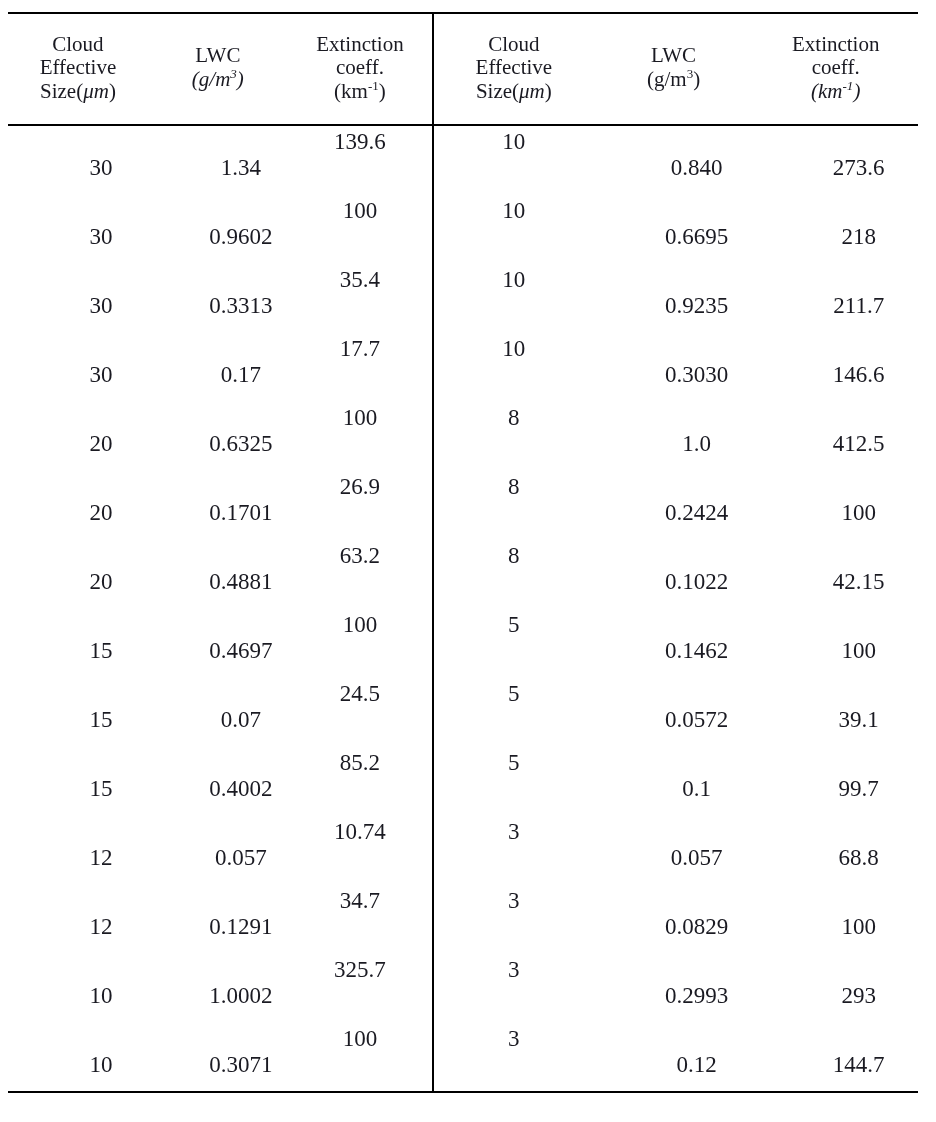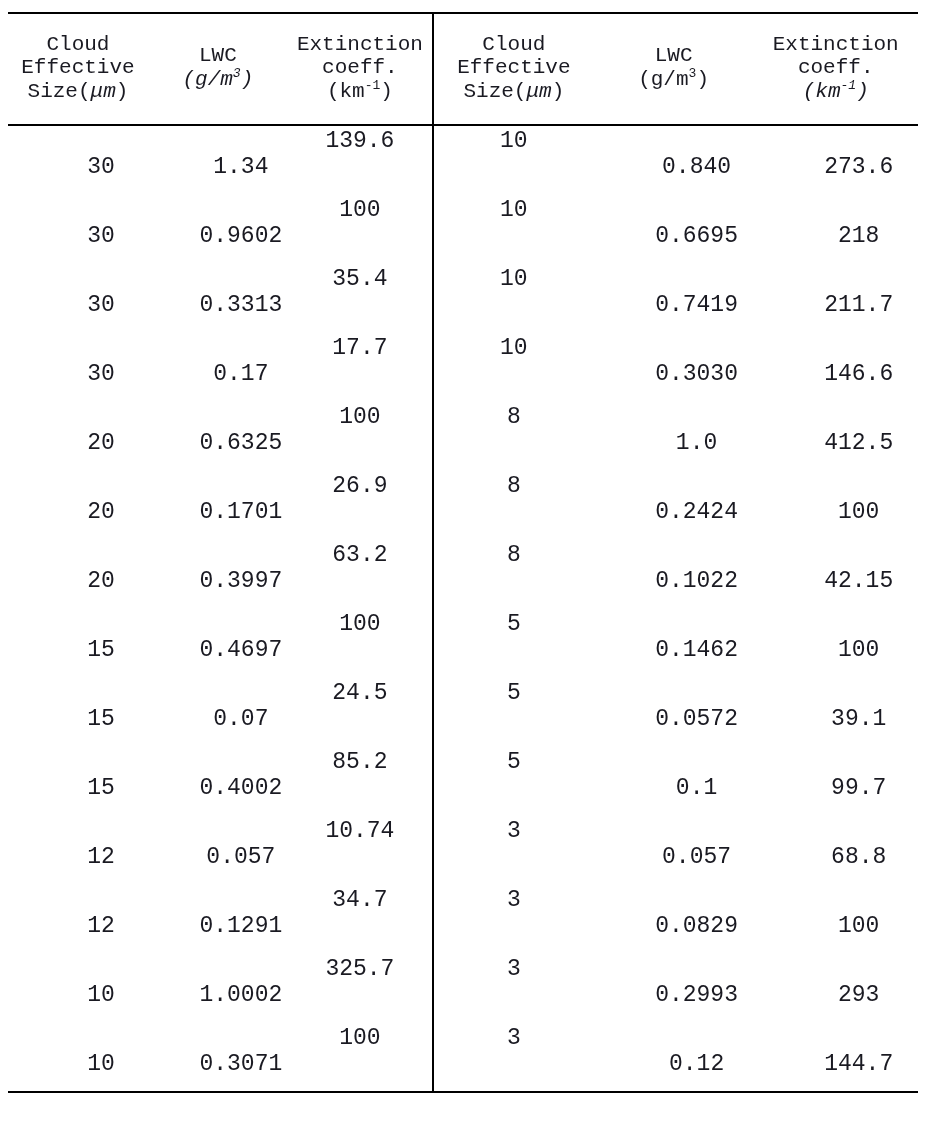--- a/index.html
+++ b/index.html
@@ -31,21 +31,20 @@
   .rule-header { left: 8px;  top: 124px;  width: 910px; height: 2px; }
   .rule-bottom { left: 8px;  top: 1091px; width: 910px; height: 2px; }
   .rule-divider{ left: 432px; top: 12px;  width: 2px;  height: 1081px; }
 
   
   .panel {
     position: absolute;
     top: 12px;
     height: 1081px;
     box-sizing: border-box;
-    font-family: Liberation Mono, monospace;
   }
   .panel-left  { left: 8px;   width: 424px; }
   .panel-right { left: 434px; width: 484px; }
 
   table.tbl {
     width: 100%;
     border-collapse: collapse;
     table-layout: fixed;
   }
   table.tbl td, table.tbl th {
@@ -153,21 +152,21 @@
             <td><span class="nudge-down">0.6325</span></td>
             <td><span class="nudge-up">100</span></td>
           </tr>
           <tr class="body-row">
             <td><span class="nudge-down">20</span></td>
             <td><span class="nudge-down">0.1701</span></td>
             <td><span class="nudge-up">26.9</span></td>
           </tr>
           <tr class="body-row">
             <td><span class="nudge-down">20</span></td>
-            <td><span class="nudge-down">0.3997</span></td>
+            <td><span class="nudge-down">0.4881</span></td>
             <td><span class="nudge-up">63.2</span></td>
           </tr>
           <tr class="body-row">
             <td><span class="nudge-down">15</span></td>
             <td><span class="nudge-down">0.4697</span></td>
             <td><span class="nudge-up">100</span></td>
           </tr>
           <tr class="body-row">
             <td><span class="nudge-down">15</span></td>
             <td><span class="nudge-down">0.07</span></td>
@@ -233,21 +232,21 @@
             <td><span class="nudge-down">0.840</span></td>
             <td><span class="nudge-down">273.6</span></td>
           </tr>
           <tr class="body-row">
             <td><span class="nudge-up">10</span></td>
             <td><span class="nudge-down">0.6695</span></td>
             <td><span class="nudge-down">218</span></td>
           </tr>
           <tr class="body-row">
             <td><span class="nudge-up">10</span></td>
-            <td><span class="nudge-down">0.7419</span></td>
+            <td><span class="nudge-down">0.9235</span></td>
             <td><span class="nudge-down">211.7</span></td>
           </tr>
           <tr class="body-row">
             <td><span class="nudge-up">10</span></td>
             <td><span class="nudge-down">0.3030</span></td>
             <td><span class="nudge-down">146.6</span></td>
           </tr>
           <tr class="body-row">
             <td><span class="nudge-up">8</span></td>
             <td><span class="nudge-down">1.0</span></td>

